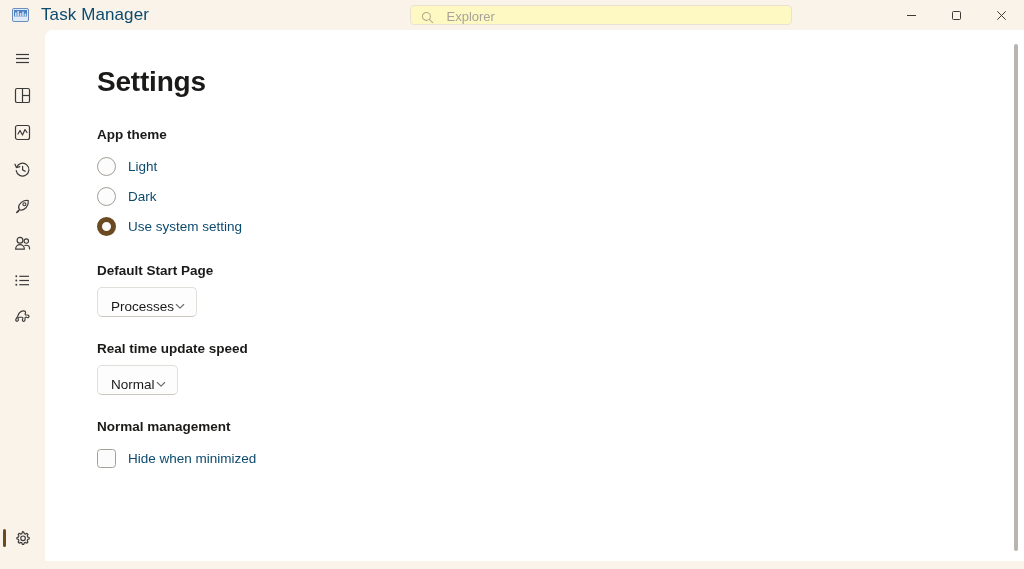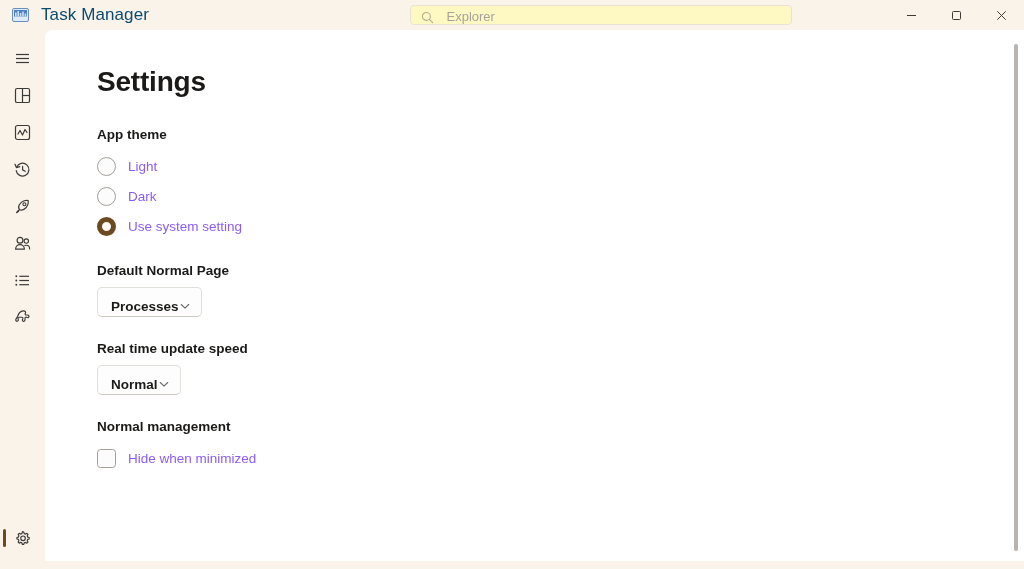--- a/index.html
+++ b/index.html
@@ -204,38 +204,37 @@
     background: #fcfcfc;
     box-sizing: border-box;
     flex: 0 0 auto;
   }
   .radio.checked {
     border: 5px solid #6b4a21;
     background: #fdfbf8;
   }
   .option-label {
     font-size: 13.5px;
-    color: #8b5cf6;
+    color: #0c4a6e;
   }
 
   
   .spacer-22 { height: 22px; }
   .spacer-24 { height: 24px; }
   .dropdown {
     display: inline-flex;
     align-items: center;
     height: 30px;
     padding: 8px 10px 0 13px;
     background: #fdfdfd;
     border: 1px solid #e2ded9;
     border-bottom-color: #cbc6c0;
     border-radius: 5px;
     box-sizing: border-box;
     cursor: default;
-    font-weight: bold;
   }
   .dropdown-label {
     font-size: 13.5px;
     color: #1b1a19;
   }
   .chev { width: 12px; height: 12px; flex: 0 0 auto; opacity: 0.75; }
 
   
   .checkbox {
     width: 19px;
@@ -424,21 +423,21 @@
 
             <div class="option-row">
               <span class="radio checked"></span>
               <span class="option-label">Use system setting</span>
             </div>
           </div>
 
           <div class="spacer-22"></div>
 
           <div class="section">
-            <div class="section-title">Default Normal Page</div>
+            <div class="section-title">Default Start Page</div>
             <div class="dropdown">
               <span class="dropdown-label">Processes</span>
               <svg class="chev" viewBox="0 0 12 12">
                 <polyline points="2.3,4.5 6,8.2 9.7,4.5" fill="none" stroke="#3b3a38" stroke-width="1.1" stroke-linecap="round" stroke-linejoin="round"></polyline>
               </svg>
             </div>
           </div>
 
           <div class="spacer-24"></div>
 

